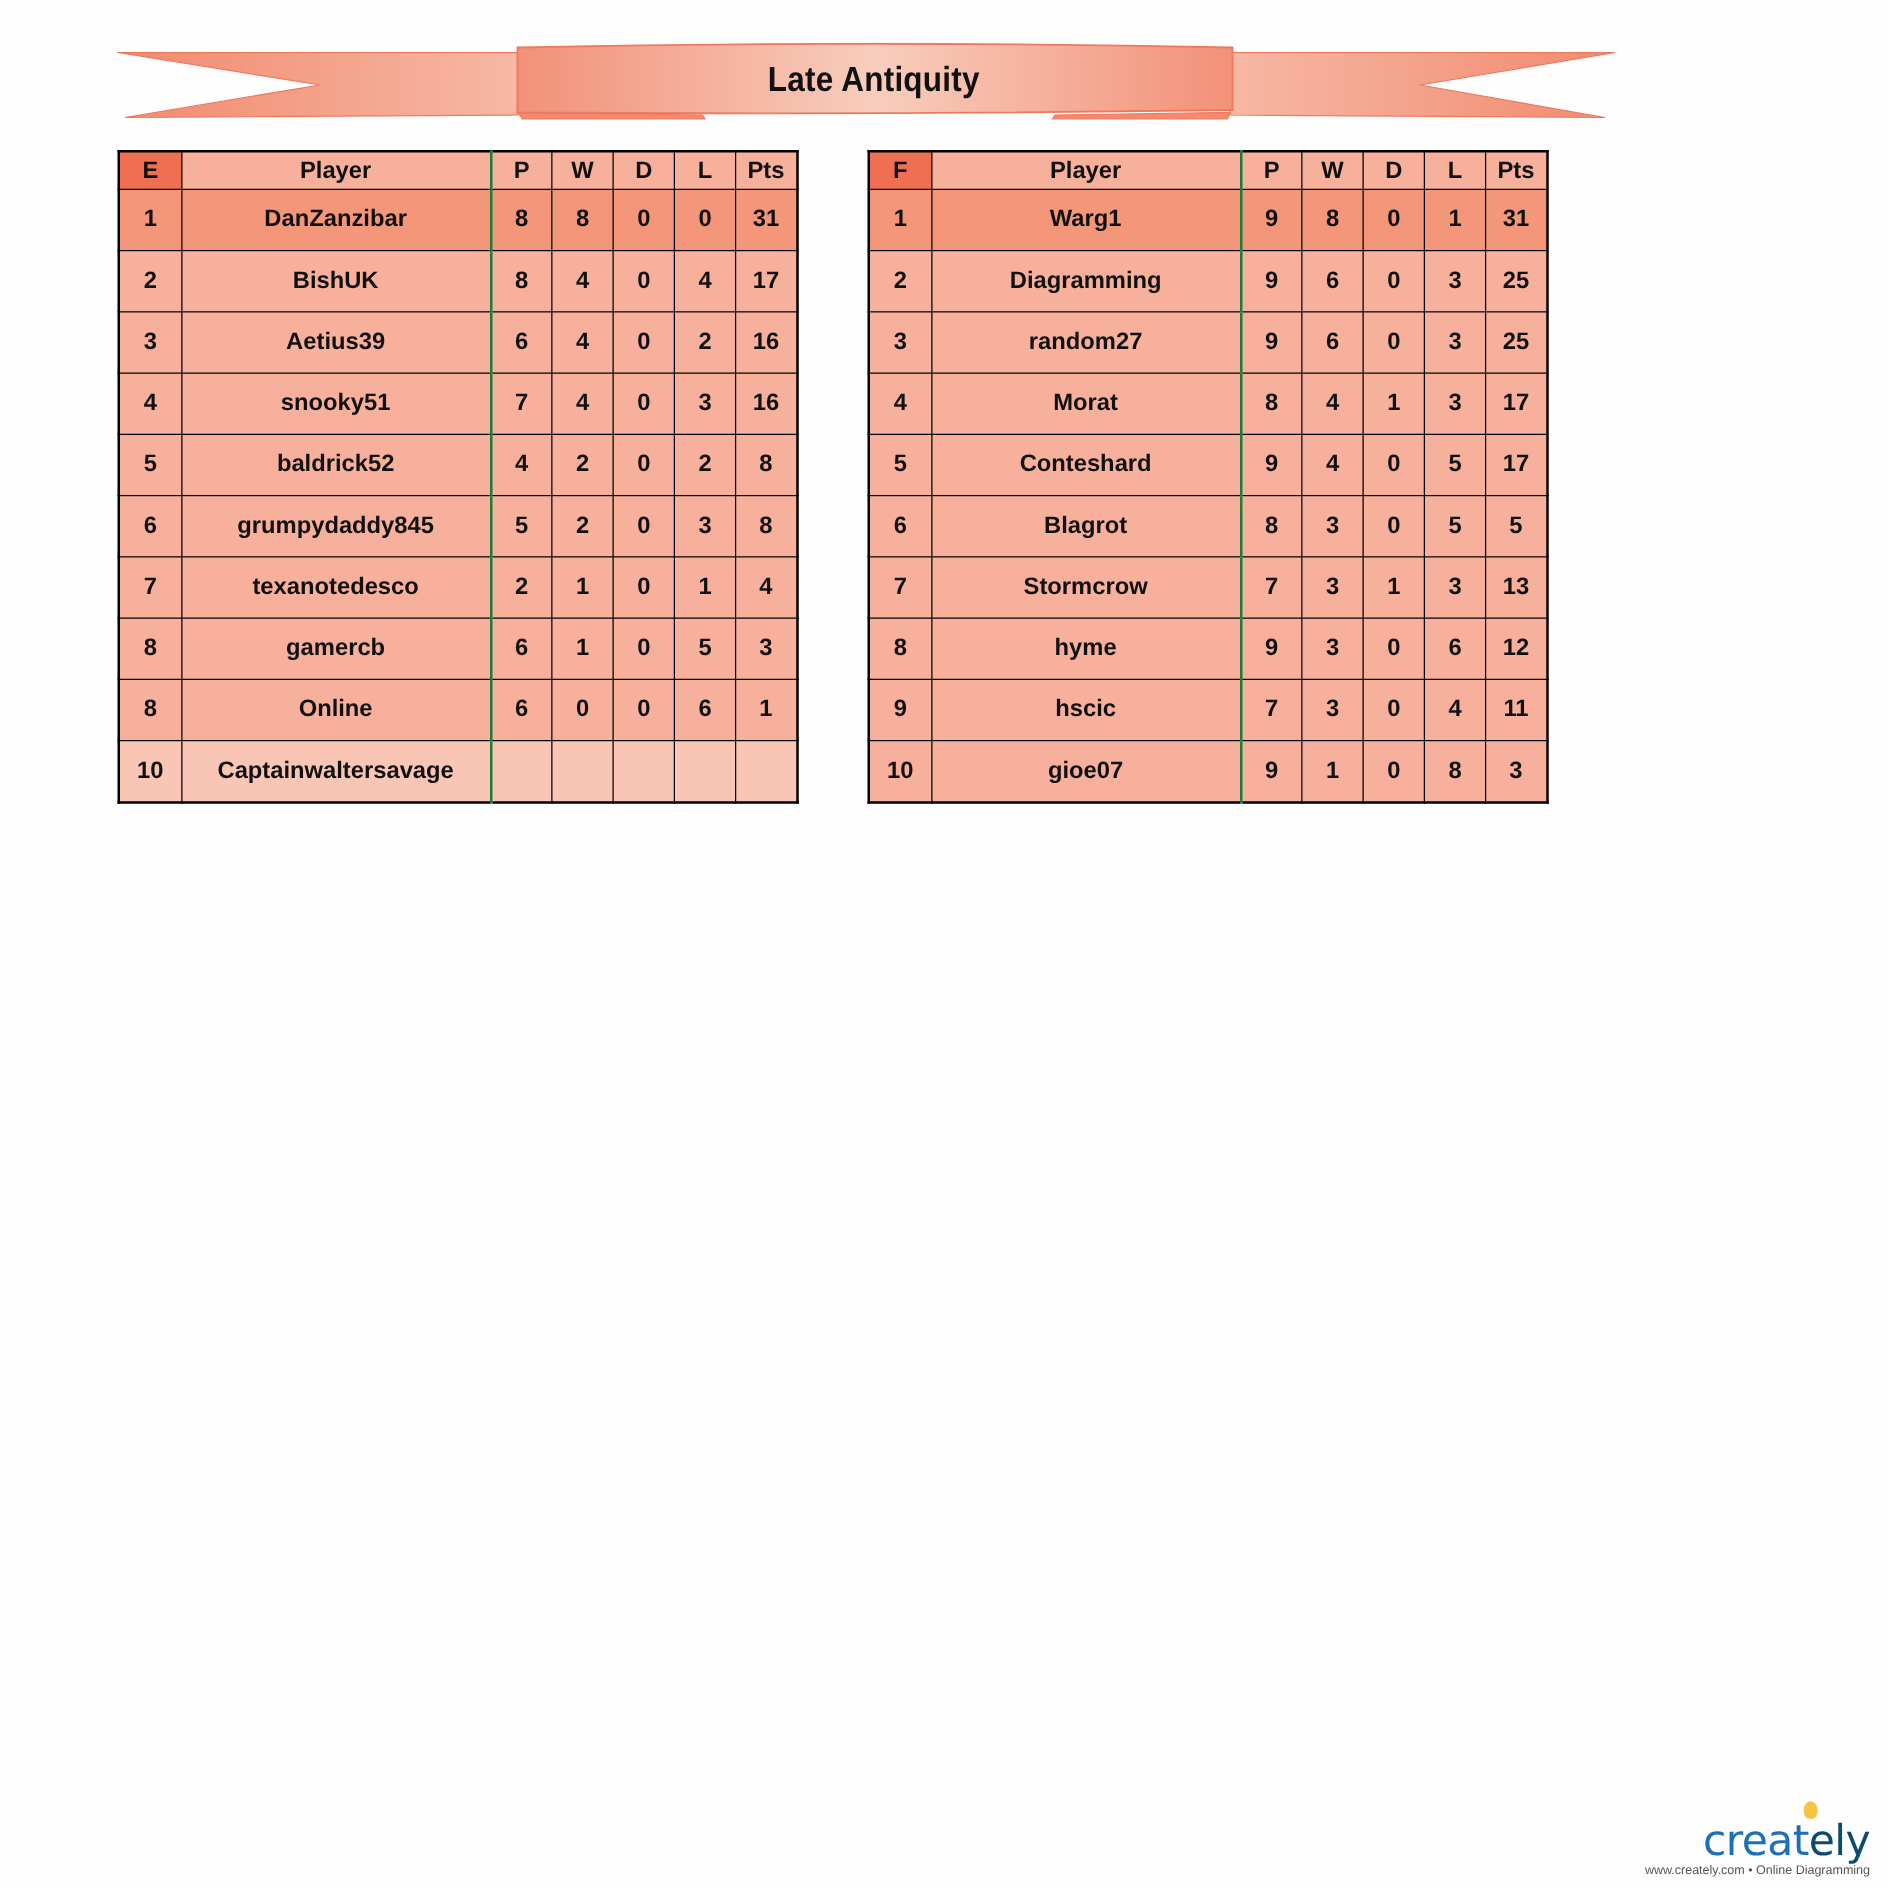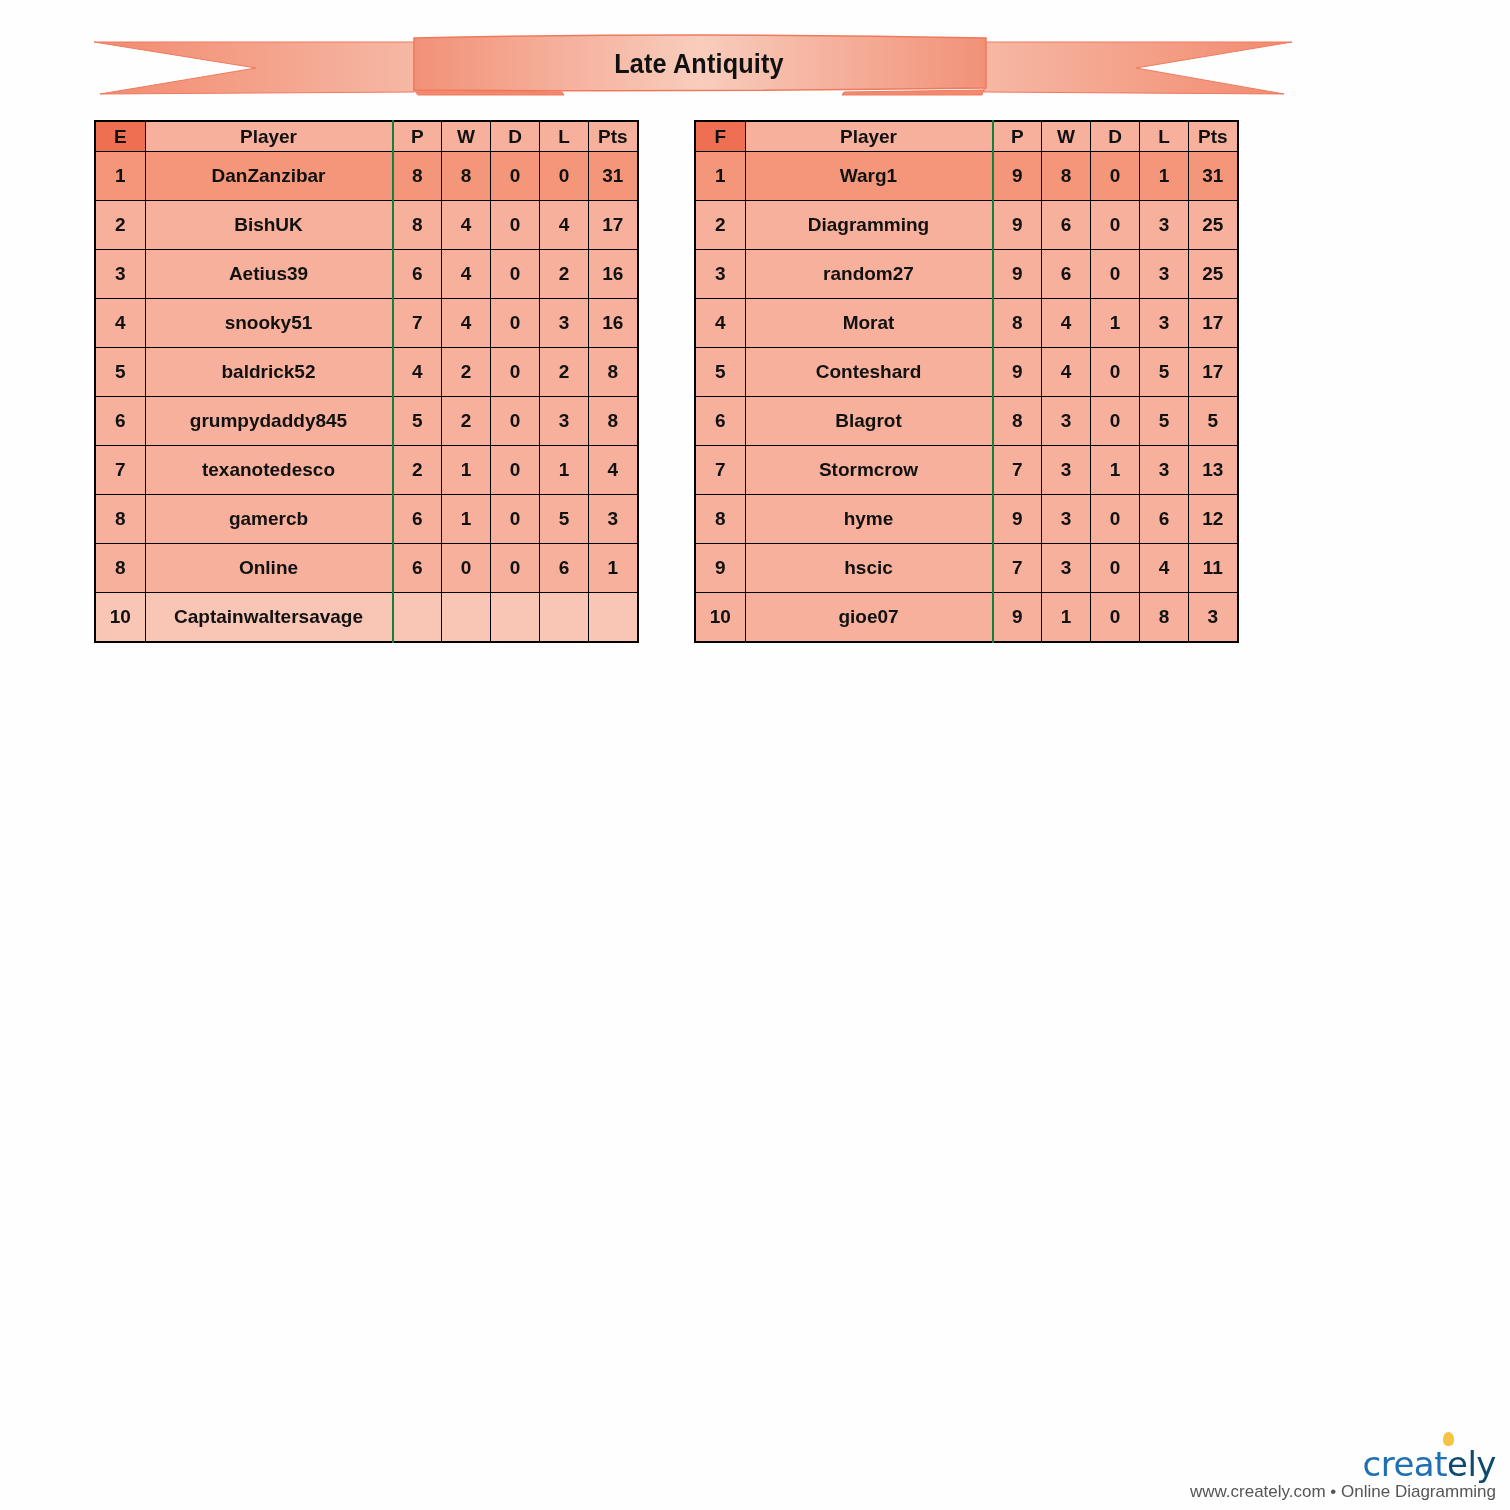--- a/index.html
+++ b/index.html
@@ -33,21 +33,21 @@
   table.league .c-num { width: 49px; }
   #table-e { left: 94px; }
   #table-f { left: 694px; }
   .logo { position: absolute; right: 14px; bottom: 8px; text-align: right; }
   .logo-word { font-size: 34px; color: #1f6fb5; font-family: "DejaVu Sans", sans-serif; letter-spacing: -0.5px; }
   .logo-word .accent { color: #0c4a6e; }
   .logo-bulb {
     position: absolute; right: 42px; top: -12px; width: 11px; height: 14px;
     background: #f6c443; border-radius: 50% 50% 40% 40%;
   }
-  .logo-tag { font-size: 17px; color: #555; margin-top: -2px; }
+  .logo-tag { font-size: 10px; color: #555; margin-top: -2px; }
 </style>
 </head>
 <body>
 
 <div class="banner">
   <svg width="1202" height="64" viewBox="0 0 1202 64">
     <defs>
       <linearGradient id="ribL" x1="0" x2="1" y1="0" y2="0">
         <stop offset="0" stop-color="#f28a6f"></stop>
         <stop offset="1" stop-color="#f6b8a4"></stop>

